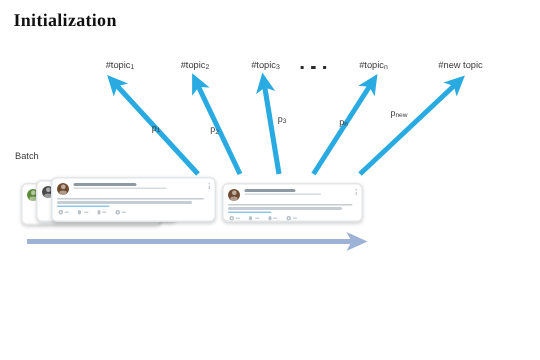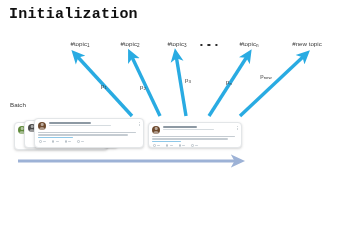--- a/index.html
+++ b/index.html
@@ -14,23 +14,23 @@
     background: #ffffff;
     overflow: hidden;
     font-family: "Liberation Sans", sans-serif;
   }
 
   
   #title {
     position: absolute;
     left: 9px;
     top: 6px;
-    font-family: Liberation Mono, monospace;
+    font-family: Liberation Serif, serif;
     font-weight: bold;
-    font-size: 15px;
+    font-size: 12px;
     color: #111111;
     letter-spacing: 0.2px;
     white-space: nowrap;
   }
 
   
   .topic-label {
     position: absolute;
     top: 40px;
     font-family: "Liberation Sans", sans-serif;

